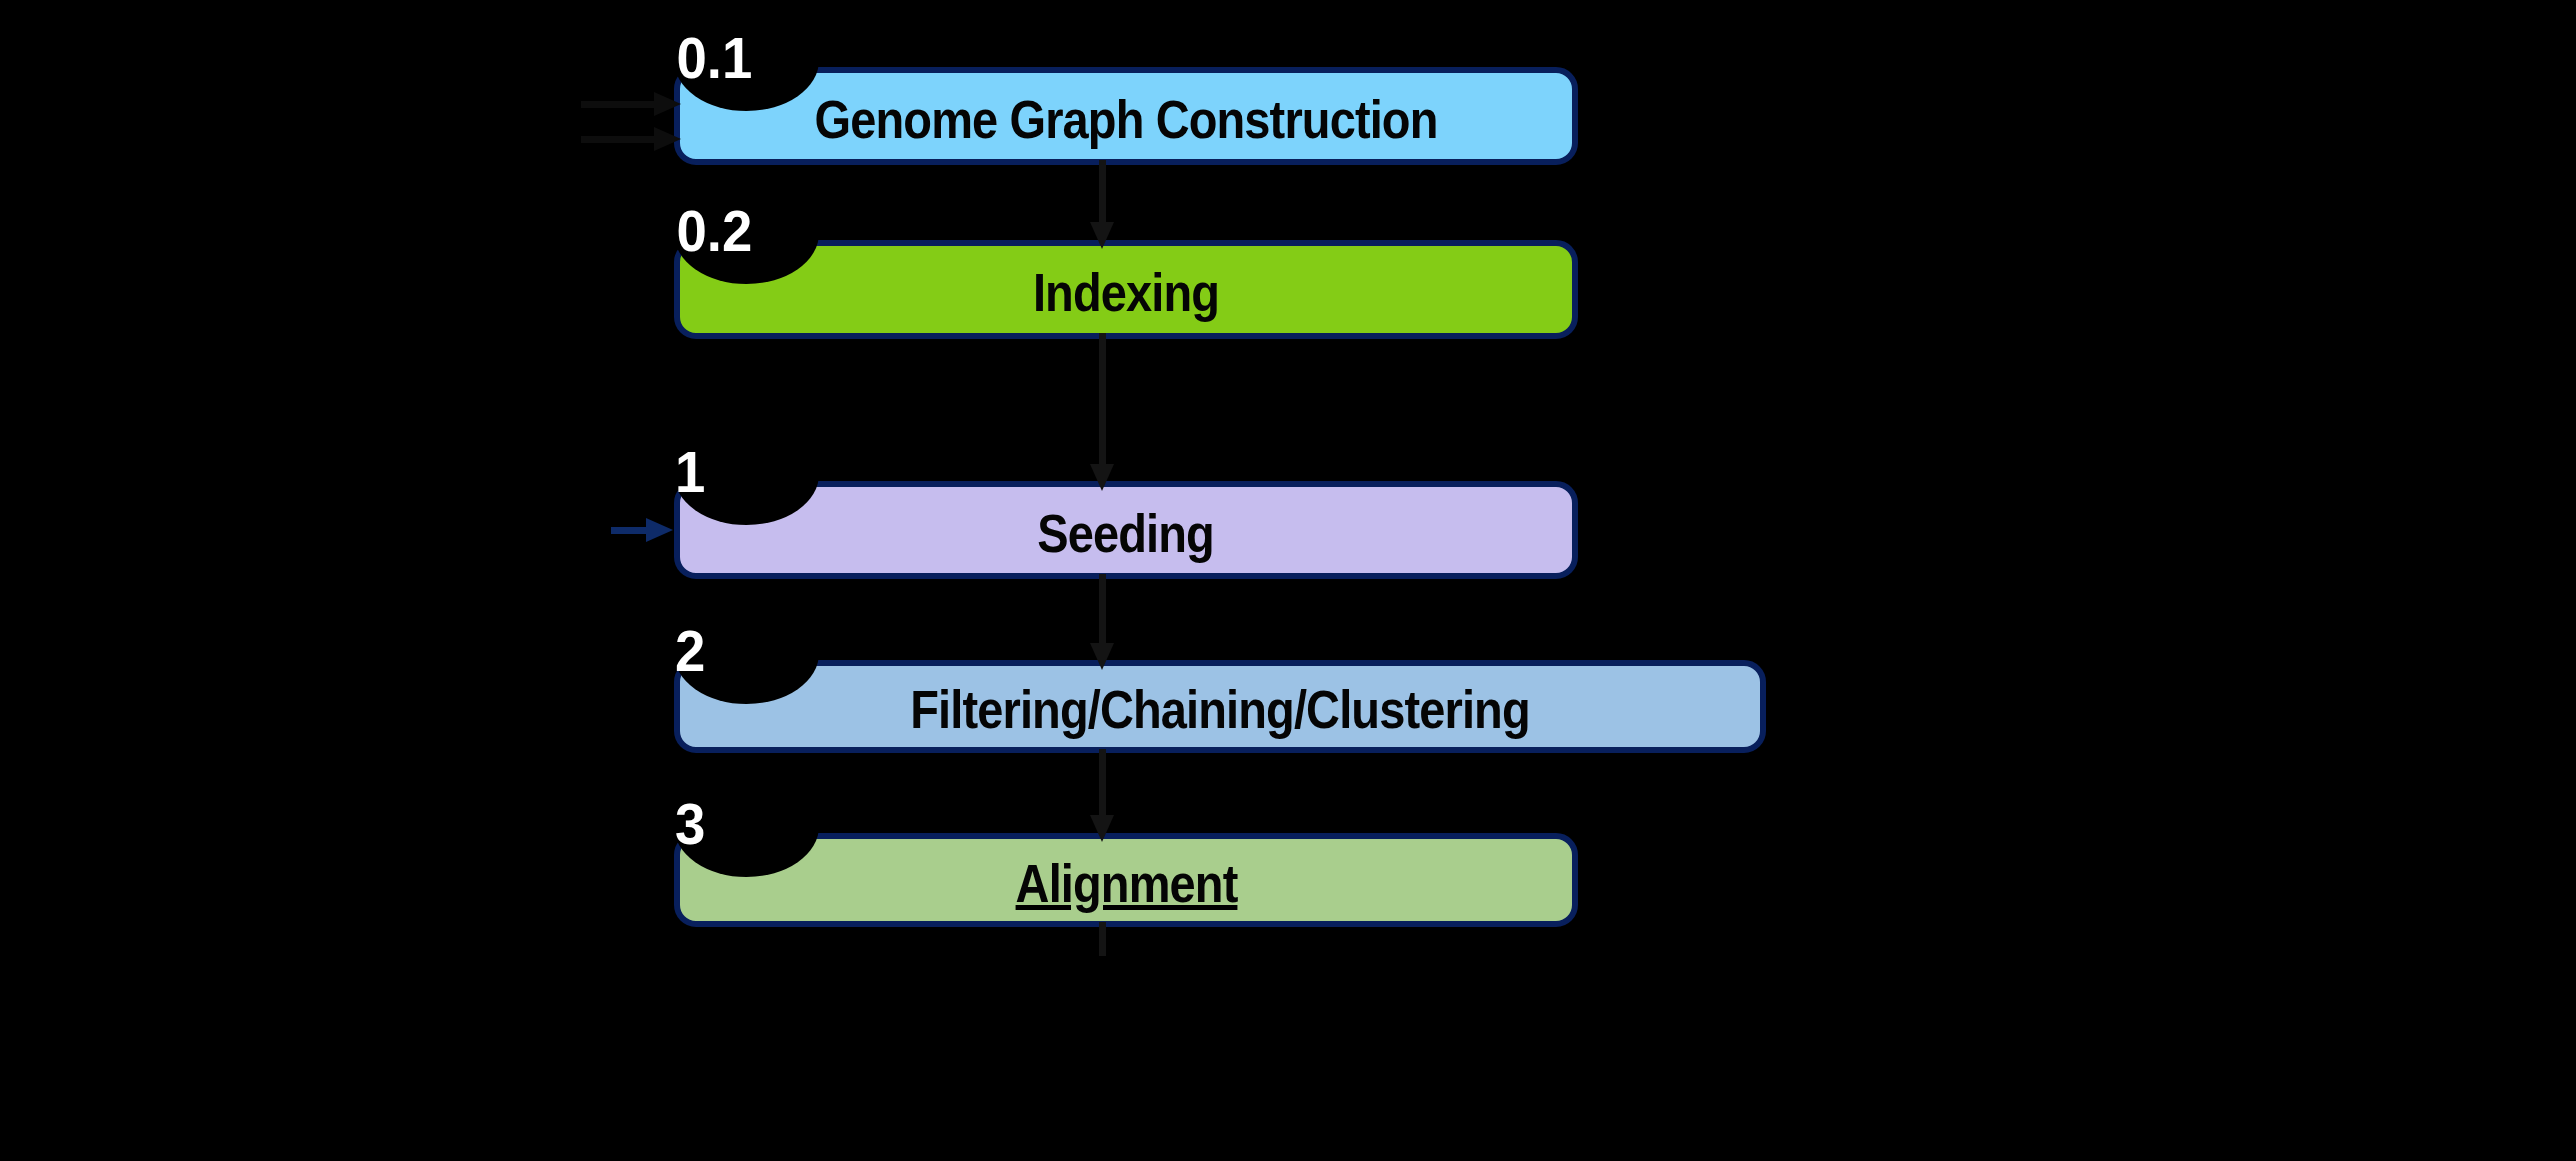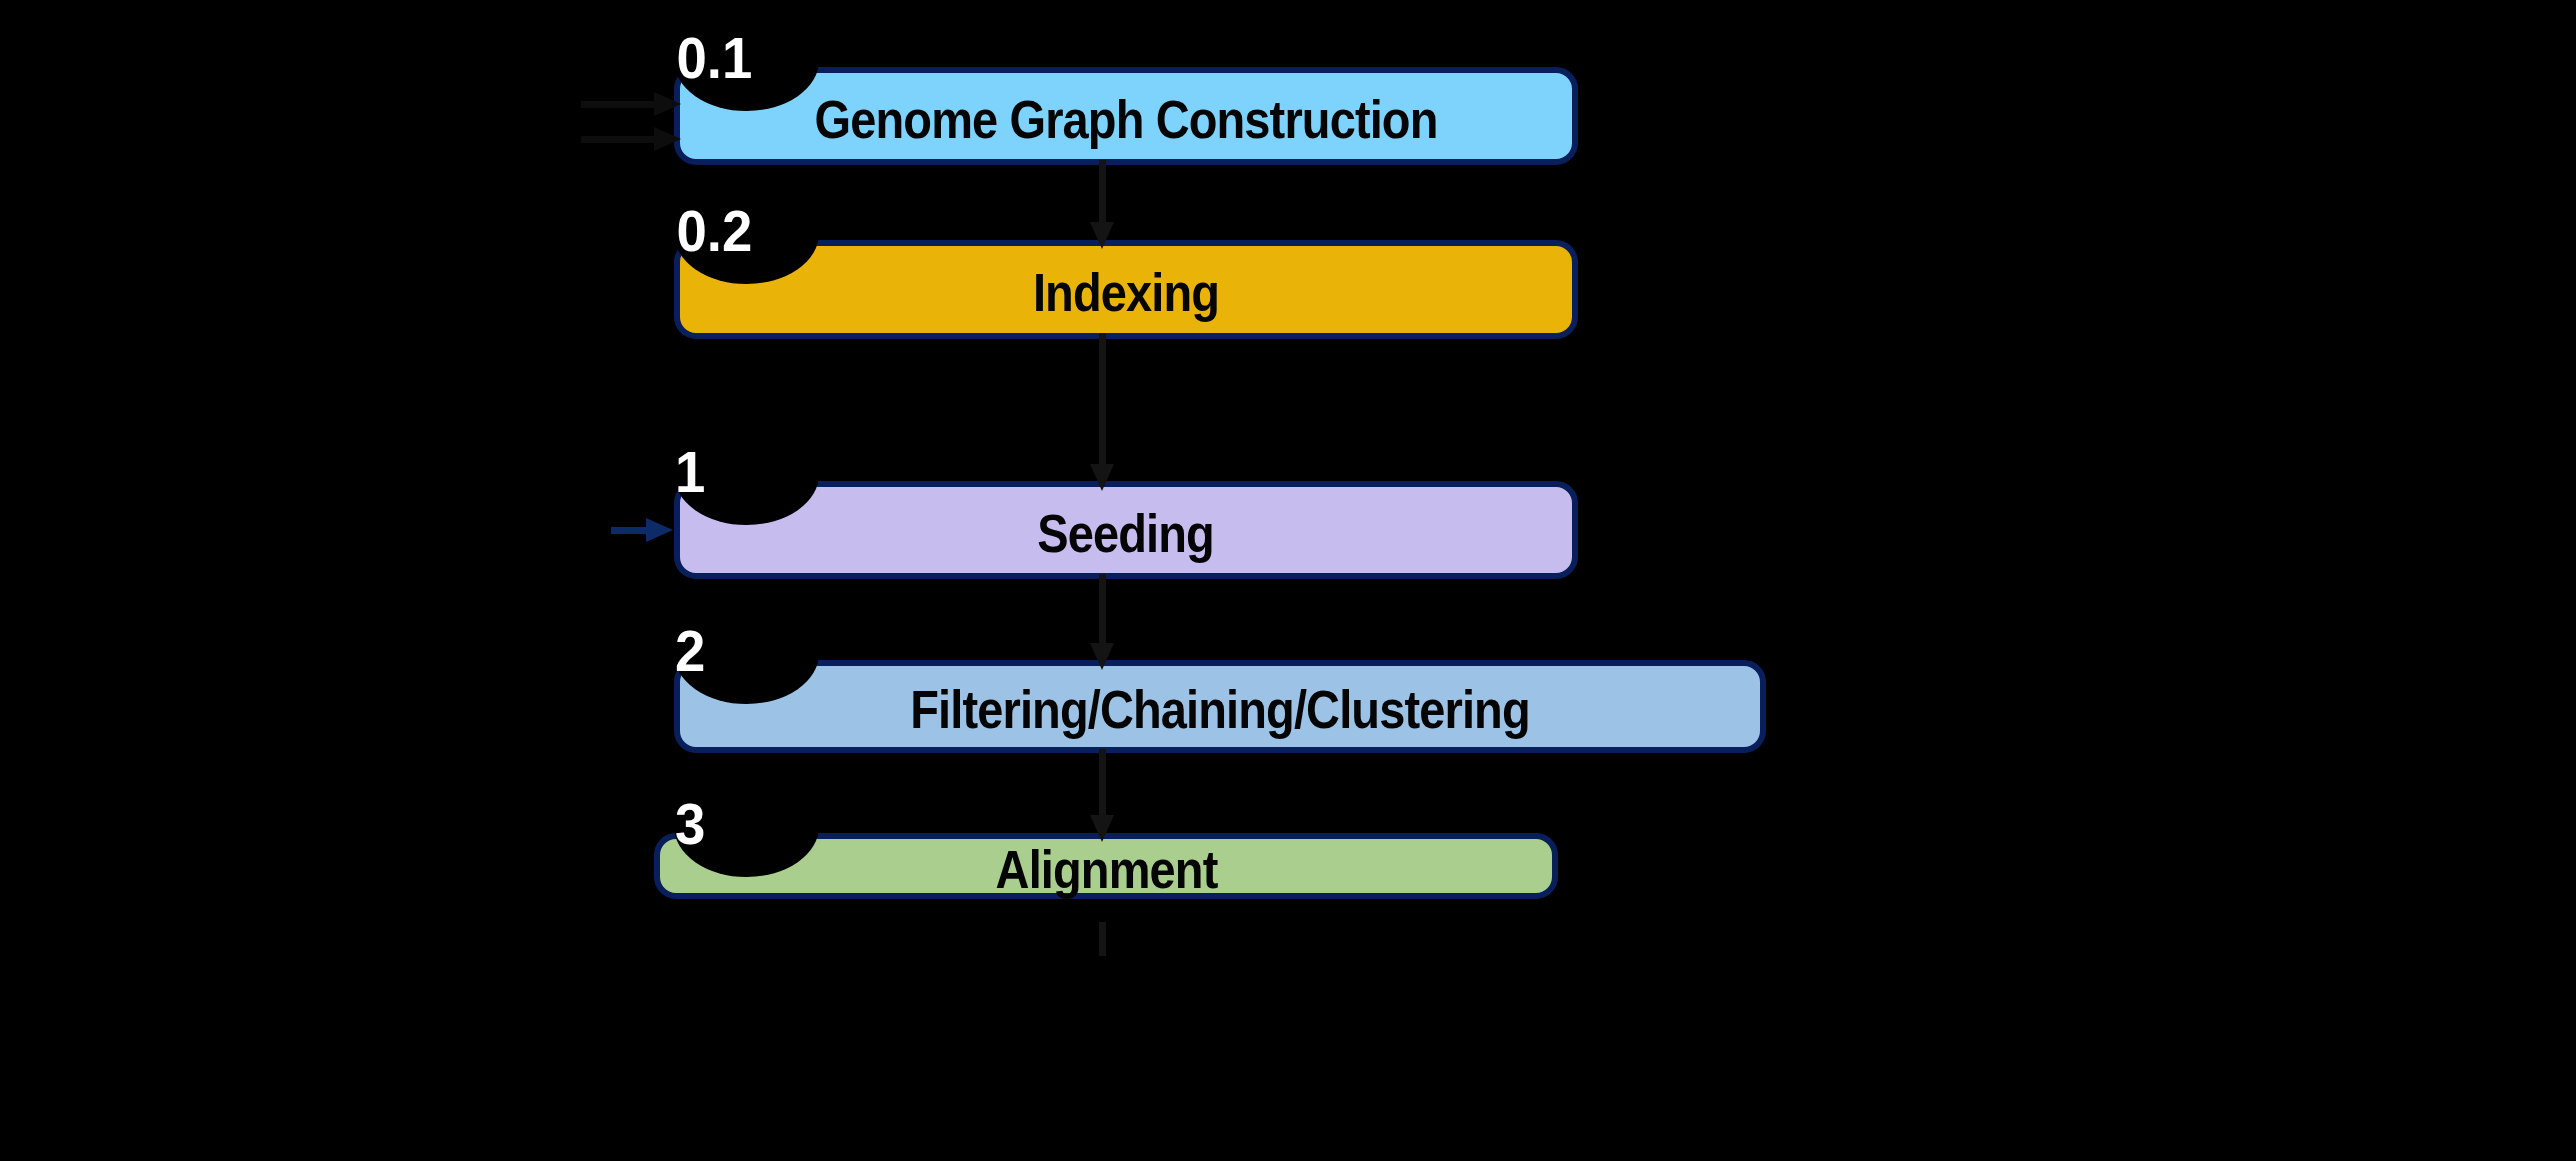--- a/index.html
+++ b/index.html
@@ -73,21 +73,21 @@
   <div class="stage">
     <div class="stage-box" style="left: 674px; top: 67px; width: 904px; height: 98px; background: #7dd3fc;">
       <span class="stage-label">Genome Graph Construction</span>
     </div>
     <div class="stage-badge" style="left: 674px; top: 10.4px; width: 145px; height: 101px;">
       <span class="badge-num">0.1</span>
     </div>
   </div>
 
   <div class="stage">
-    <div class="stage-box" style="left: 674px; top: 240px; width: 904px; height: 99px; background: #eab308;">
+    <div class="stage-box" style="left: 674px; top: 240px; width: 904px; height: 99px; background: #84cc16;">
       <span class="stage-label">Indexing</span>
     </div>
     <div class="stage-badge" style="left: 674px; top: 183px; width: 145px; height: 101px;">
       <span class="badge-num">0.2</span>
     </div>
   </div>
 
   <div class="stage">
     <div class="stage-box" style="left: 674px; top: 481px; width: 904px; height: 98px; background: rgb(198, 189, 238);">
       <span class="stage-label">Seeding</span>
@@ -100,21 +100,21 @@
   <div class="stage">
     <div class="stage-box" style="left: 674px; top: 660px; width: 1092px; height: 93px; background: rgb(156, 194, 229);">
       <span class="stage-label">Filtering/Chaining/Clustering</span>
     </div>
     <div class="stage-badge" style="left: 674px; top: 603px; width: 145px; height: 101px;">
       <span class="badge-num">2</span>
     </div>
   </div>
 
   <div class="stage">
-    <div class="stage-box" style="left: 654px; top: 833px; width: 904px; height: 66px; background: rgb(169, 206, 141);">
+    <div class="stage-box" style="left: 674px; top: 833px; width: 904px; height: 94px; background: rgb(169, 206, 141); text-decoration: underline;">
       <span class="stage-label">Alignment</span>
     </div>
     <div class="stage-badge" style="left: 674px; top: 776px; width: 145px; height: 101px;">
       <span class="badge-num">3</span>
     </div>
   </div>
 </div>
   <div id="connectors">
       <div class="conn-head" style="left: 1090px; top: 222px;"></div>
       <div class="conn-line" style="left: 1099px; top: 160px; height: 66px;"></div>

